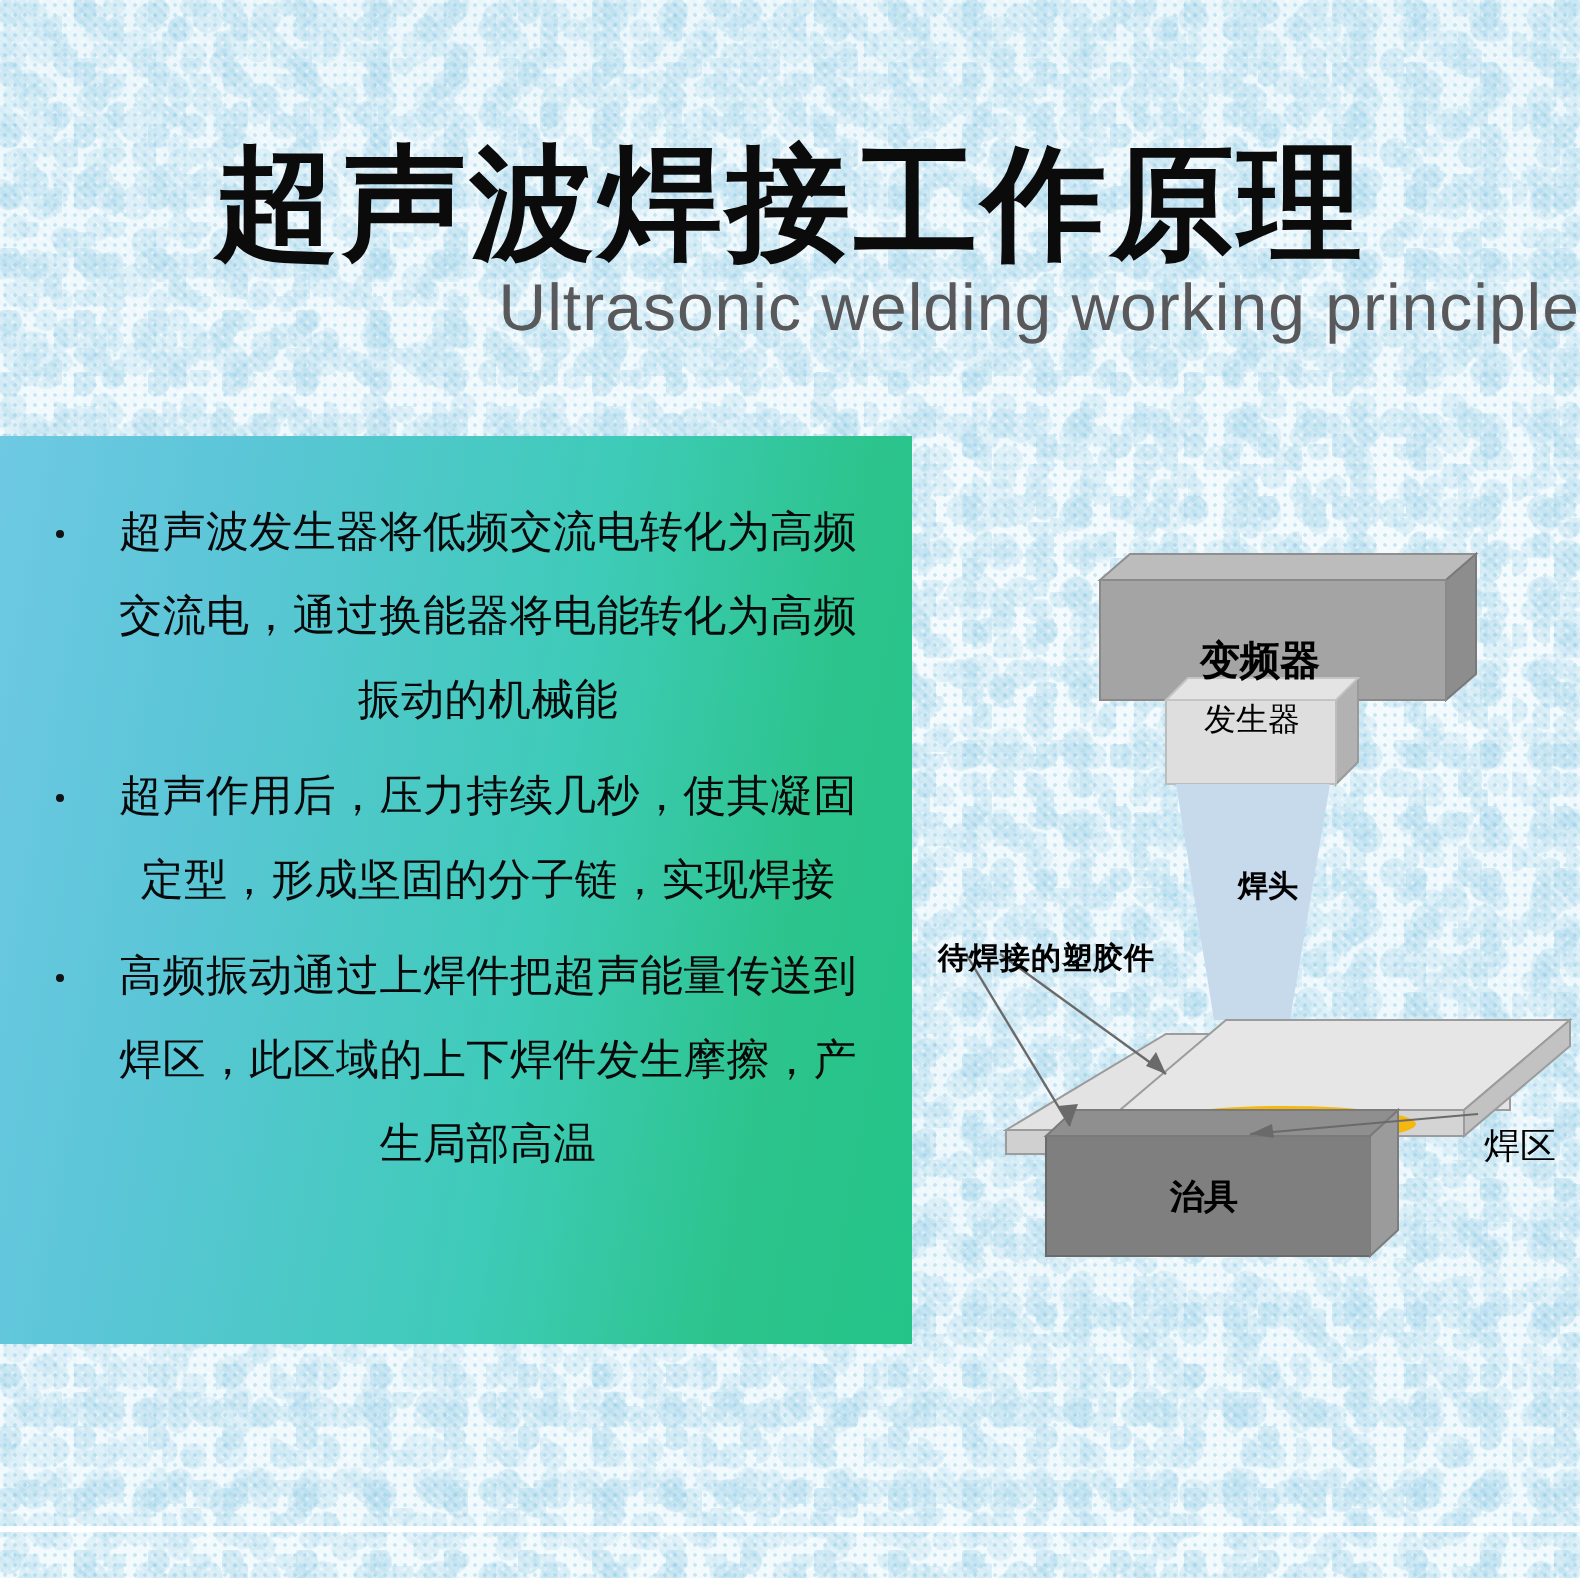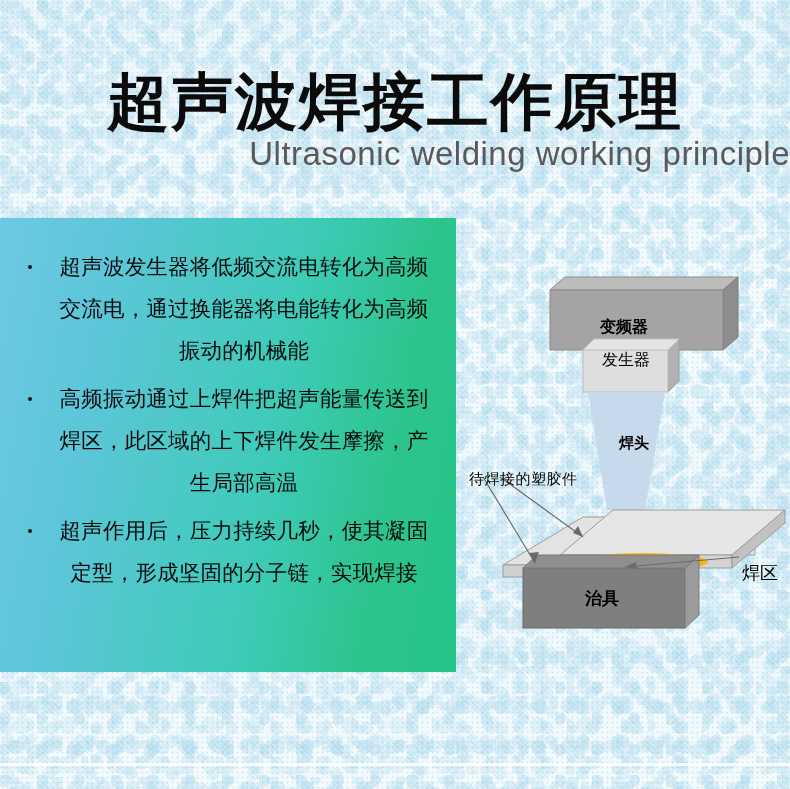--- a/index.html
+++ b/index.html
@@ -104,45 +104,45 @@
 
   
   .diagram{position:absolute;left:455px;top:255px;width:335px;height:400px;}
   .diagram svg{display:block;}
   .dlabel{
     position:absolute;
     font-family:"DejaVu Sans","Liberation Sans",sans-serif;
     color:#000;
     white-space:nowrap;
   }
-  .lbl-inverter{left:600px;top:317px;font-size:16px;font-weight:600;}
+  .lbl-inverter{left:600px;top:317px;font-size:20px;font-weight:600;}
   .lbl-generator{left:602px;top:350px;font-size:16px;font-weight:400;}
   .lbl-horn{left:619px;top:434px;font-size:15px;font-weight:700;}
-  .lbl-plastic{left:469px;top:470px;font-size:15px;font-weight:400;letter-spacing:.5px;}
+  .lbl-plastic{left:469px;top:470px;font-size:15px;font-weight:700;letter-spacing:.5px;}
   .lbl-weldzone{left:742px;top:561px;font-size:18px;font-weight:400;}
   .lbl-fixture{left:585px;top:587px;font-size:17px;font-weight:700;}
 </style>
 </head>
 <body>
 
 <div id="page">
 
   <div class="bg-texture"></div>
   <div class="bg-noise"></div>
   <div class="bg-speckle"></div>
   <div class="white-rule"></div>
 
   <h1 class="title">超声波焊接工作原理</h1>
   <div class="subtitle">Ultrasonic welding working principle</div>
 
   <div class="panel">
     <ul class="bullets">
       <li>超声波发生器将低频交流电转化为高频交流电，通过换能器将电能转化为高频振动的机械能</li>
+      <li>超声作用后，压力持续几秒，使其凝固定型，形成坚固的分子链，实现焊接</li>
       <li>高频振动通过上焊件把超声能量传送到焊区，此区域的上下焊件发生摩擦，产生局部高温</li>
-      <li>超声作用后，压力持续几秒，使其凝固定型，形成坚固的分子链，实现焊接</li>
     </ul>
   </div>
 
   <div class="diagram">
     <svg width="335" height="400" viewBox="0 0 335 400" xmlns="http://www.w3.org/2000/svg">
 
       <g>
         <polygon points="95,35 268,35 283,22 110,22" fill="#bcbcbc" stroke="#8f8f8f" stroke-width="1"></polygon>
         <polygon points="268,35 283,22 283,82 268,95" fill="#8d8d8d" stroke="#7a7a7a" stroke-width="1"></polygon>
         <rect x="95" y="35" width="173" height="60" fill="#a4a4a4" stroke="#8a8a8a" stroke-width="1"></rect>

